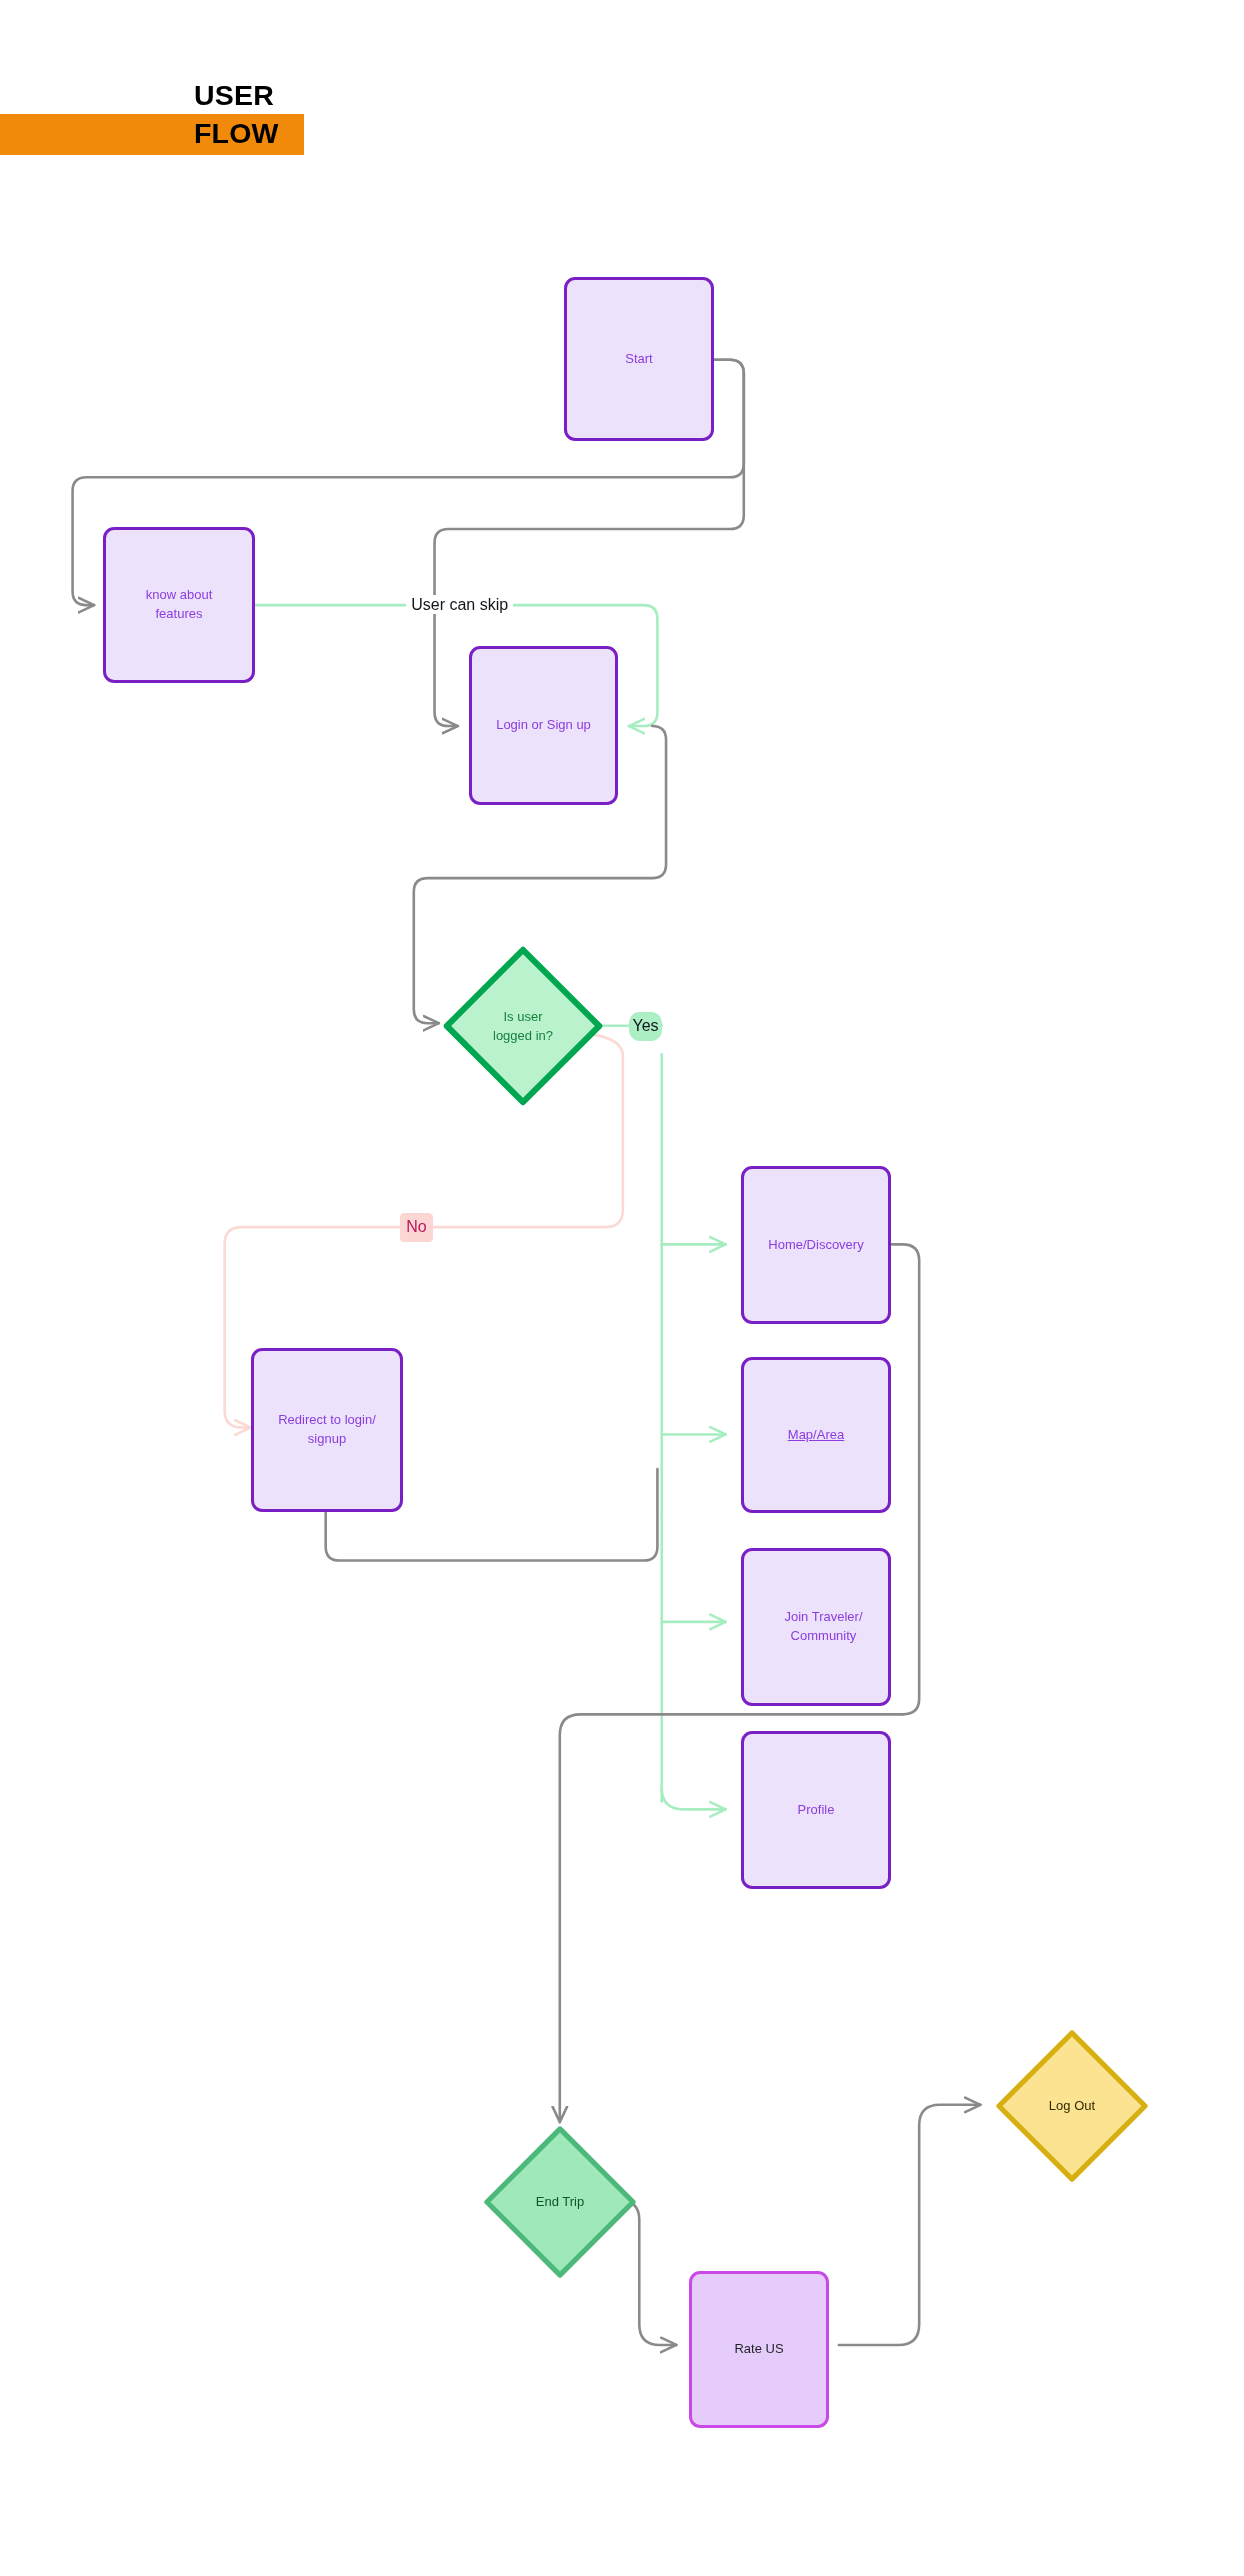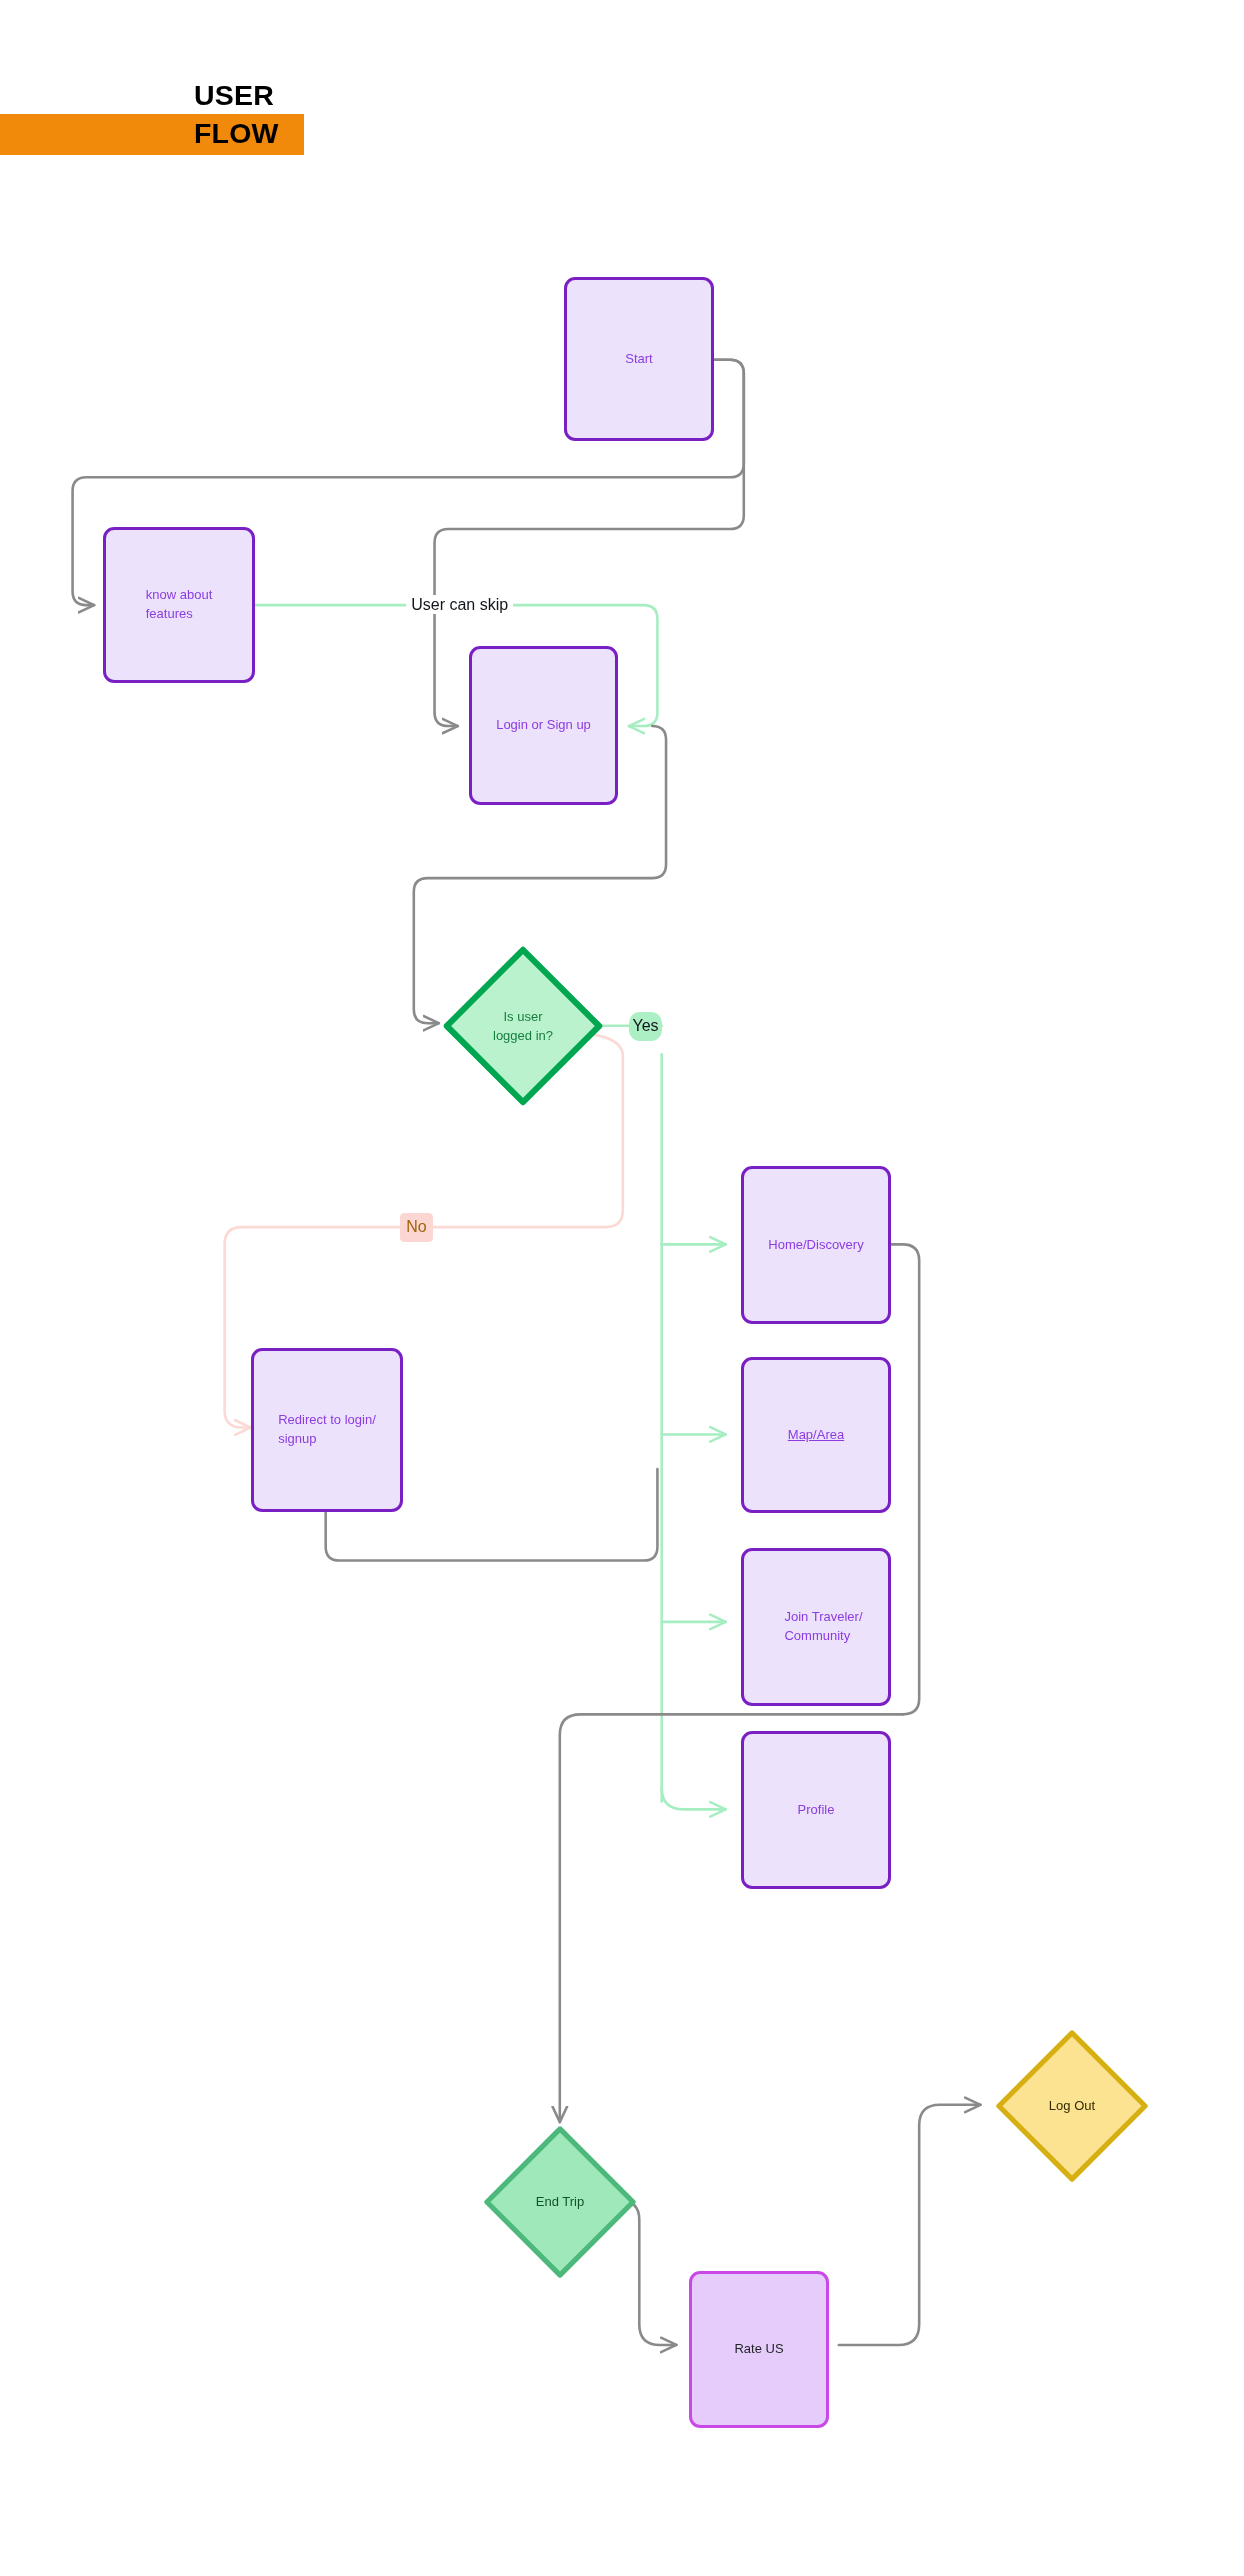--- a/index.html
+++ b/index.html
@@ -57,21 +57,21 @@
     pointer-events: none;
   }
 
   
   .node {
     position: absolute;
     box-sizing: border-box;
     display: flex;
     align-items: center;
     justify-content: center;
-    text-align: left;
+    text-align: center;
     line-height: 1.45;
   }
   .node-box {
     border-radius: 11.2px;
     border-style: solid;
   }
   .node-label {
     display: block;
     padding: 0 7px;
     white-space: pre-line;
@@ -138,21 +138,21 @@
     height: 19px;
   }
   .edge-label.badge-yes {
     background: #ACEFC4;
     border-radius: 4.3px;
     width: 33px;
     height: 28.5px;
   }
   .edge-label.badge-no {
     background: #FBD6D3;
-    color: #a16207;
+    color: #be185d;
     border-radius: 4.3px;
     width: 33px;
     height: 28.5px;
   }
 </style>
 </head>
 <body>
 
 <div id="canvas">
 

